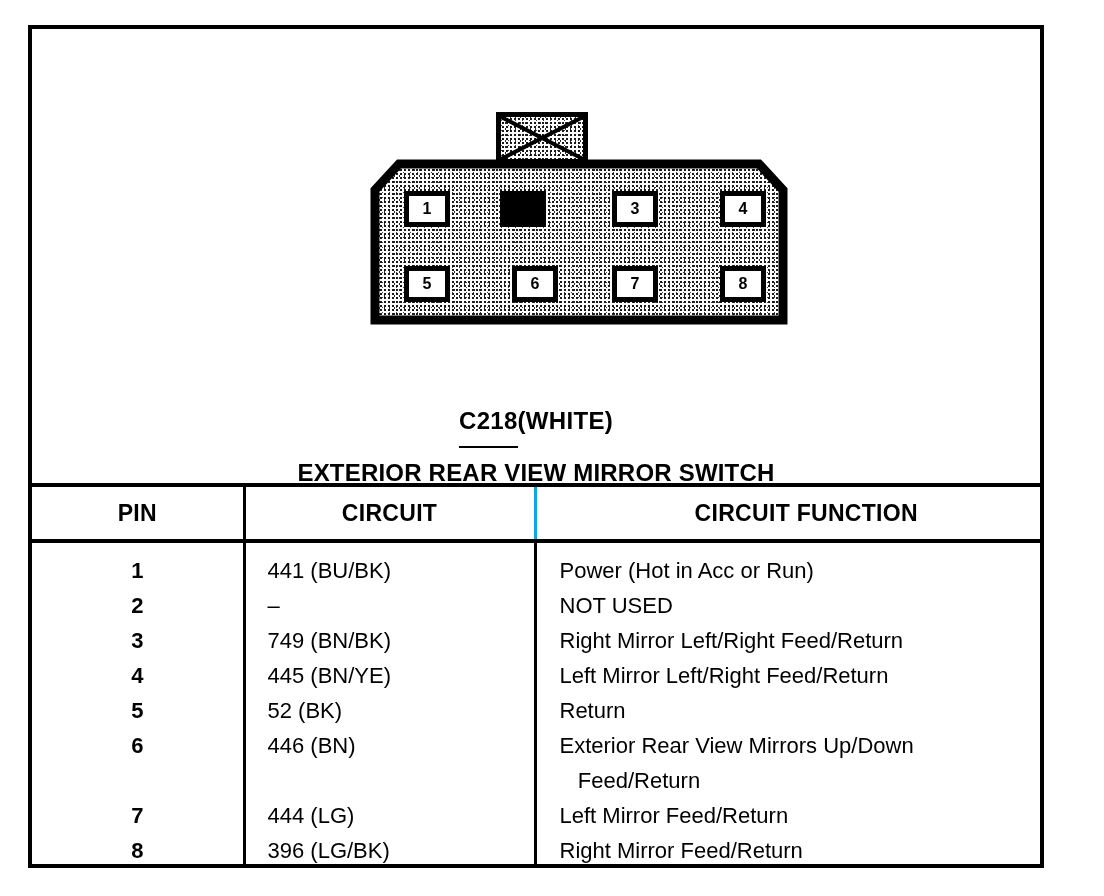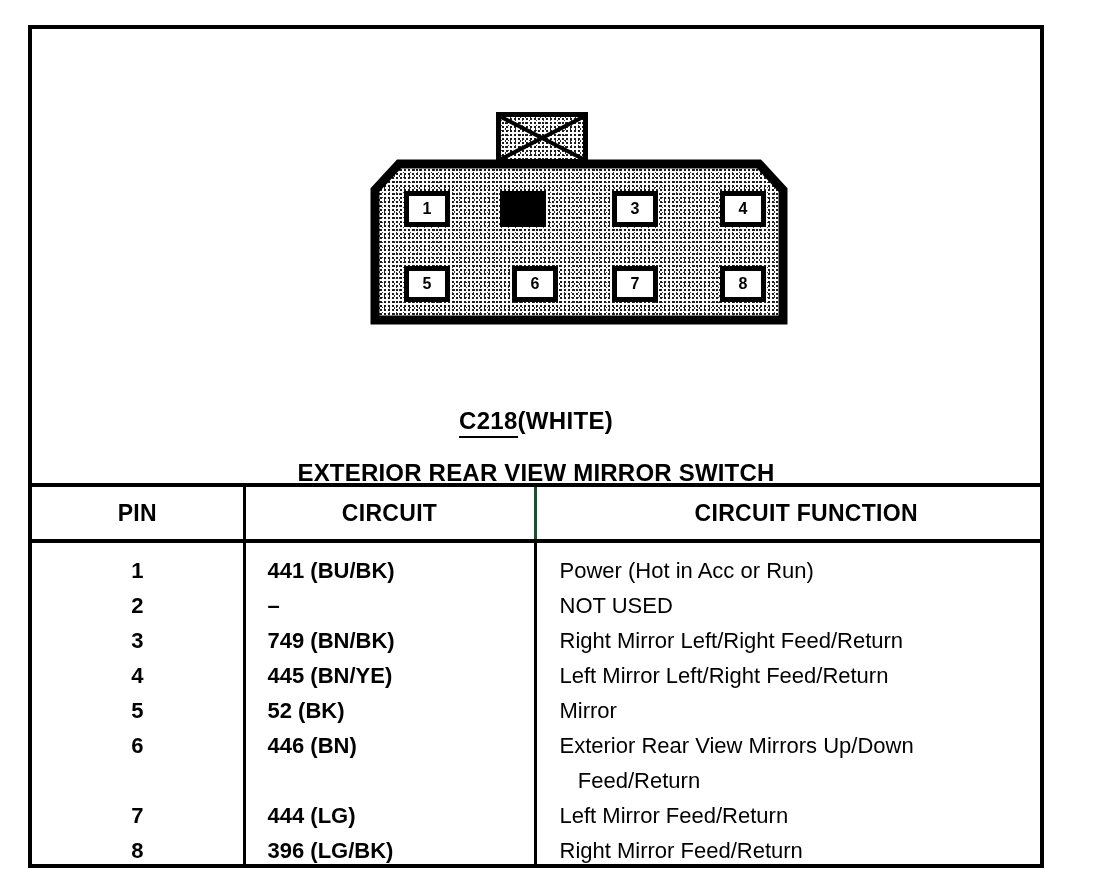--- a/index.html
+++ b/index.html
@@ -124,21 +124,21 @@
     text-align: center;
   }
   .caption-line1 {
     font-size: 24px;
     font-weight: bold;
     letter-spacing: 0.3px;
     white-space: nowrap;
   }
   .caption-code {
     border-bottom: 2px solid #000000;
-    padding-bottom: 2px;
+    padding-bottom: 12px;
   }
   .caption-color {
   }
   .caption-line2 {
     font-size: 24px;
     font-weight: bold;
     margin-top: 24px;
     letter-spacing: 0.2px;
     white-space: nowrap;
   }
@@ -175,21 +175,21 @@
   .thead-row .th {
     height: 54px;
     vertical-align: middle;
     text-align: center;
     font-size: 23px;
     font-weight: bold;
     border-bottom: 4px solid #000000;
     letter-spacing: 0.3px;
   }
   .th.col-pin  { border-right: 3px solid #000000; }
-  .th.col-circ { border-right: 3px solid #14532d; }
+  .th.col-circ { border-right: 3px solid #0ea5e9; }
   .td.col-pin  { border-right: 3px solid #000000; }
   .td.col-circ { border-right: 3px solid #000000; }
 
   .tbody-row .td {
     padding: 10px 0 0 0;
   }
   .td.col-pin   { text-align: center; }
   .td.col-circ  { padding-left: 22px; }
   .td.col-func  { padding-left: 23px; }
 
@@ -202,21 +202,21 @@
     font-size: 22px;
     line-height: 35px;
     white-space: pre-wrap;
     font-weight: normal;
   }
   .col-pin .body-list li {
     font-weight: bold;
     text-align: center;
   }
   .col-circ .body-list li {
-    font-weight: bold;
+    font-weight: normal;
   }
   .dash-cell {
     letter-spacing: 0;
   }
 </style>
 </head>
 <body>
 
 <div class="page-frame">
 
@@ -291,21 +291,21 @@
             <li>396 (LG/BK)</li>
           </ul>
         </div>
 
         <div class="td col-func">
           <ul class="body-list">
             <li>Power (Hot in Acc or Run)</li>
             <li>NOT USED</li>
             <li>Right Mirror Left/Right Feed/Return</li>
             <li>Left Mirror Left/Right Feed/Return</li>
-            <li>Mirror</li>
+            <li>Return</li>
             <li>Exterior Rear View Mirrors Up/Down
    Feed/Return</li>
             <li>Left Mirror Feed/Return</li>
             <li>Right Mirror Feed/Return</li>
           </ul>
         </div>
       </div>
 
     </div>
   </div>

